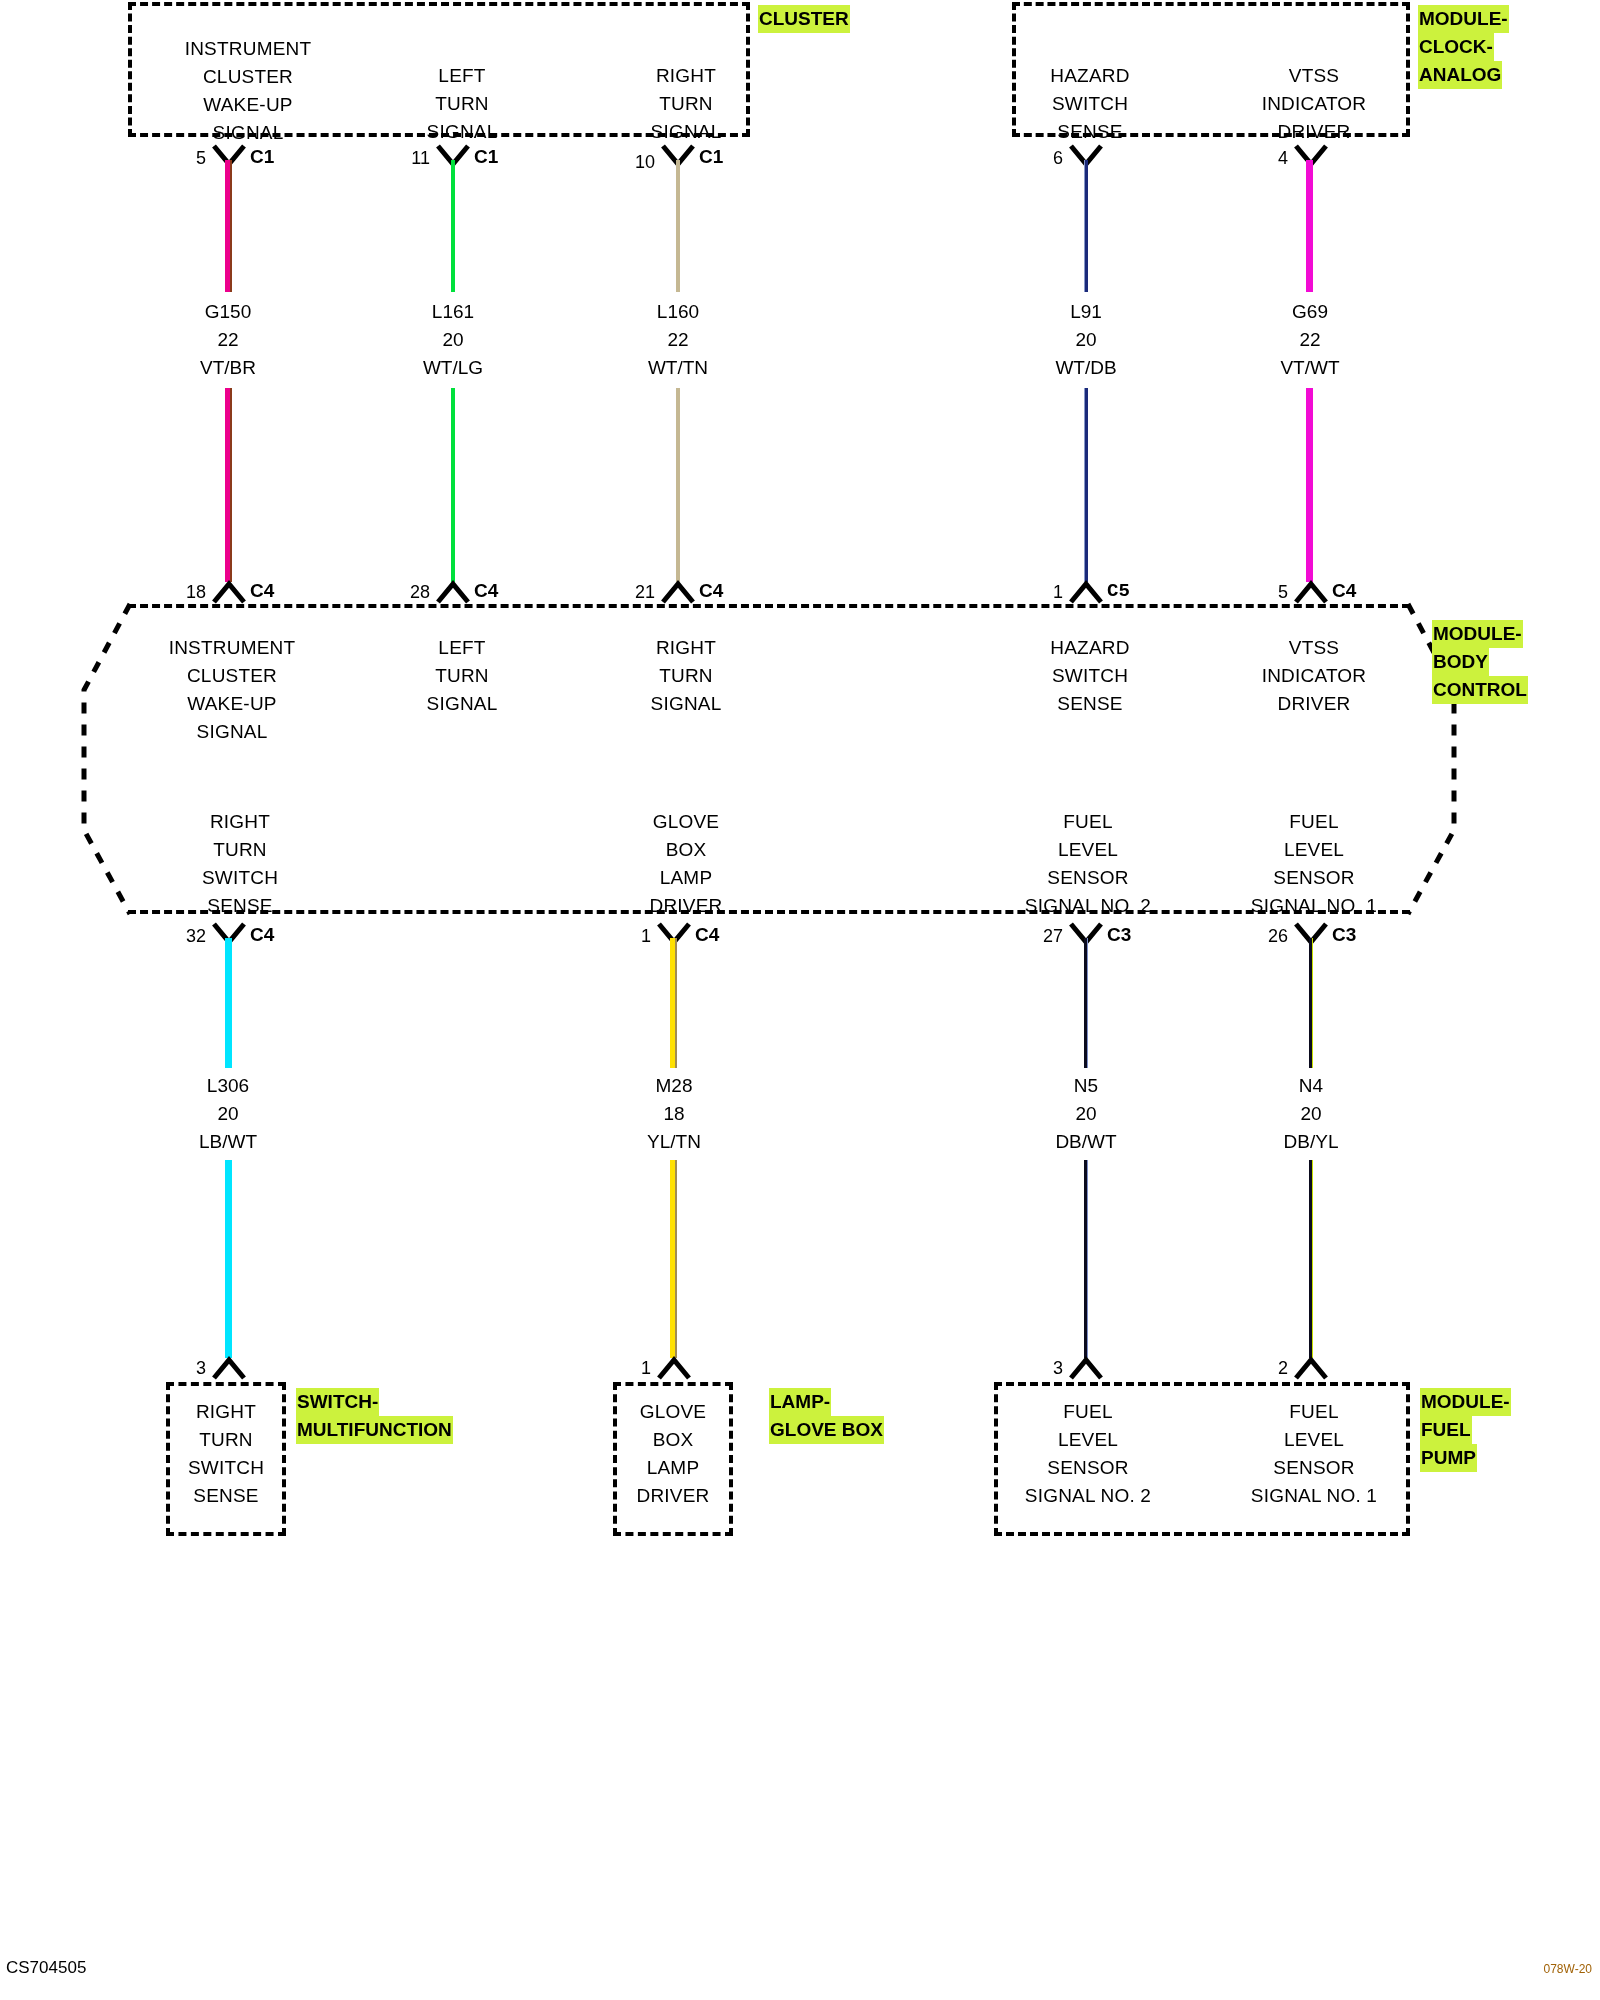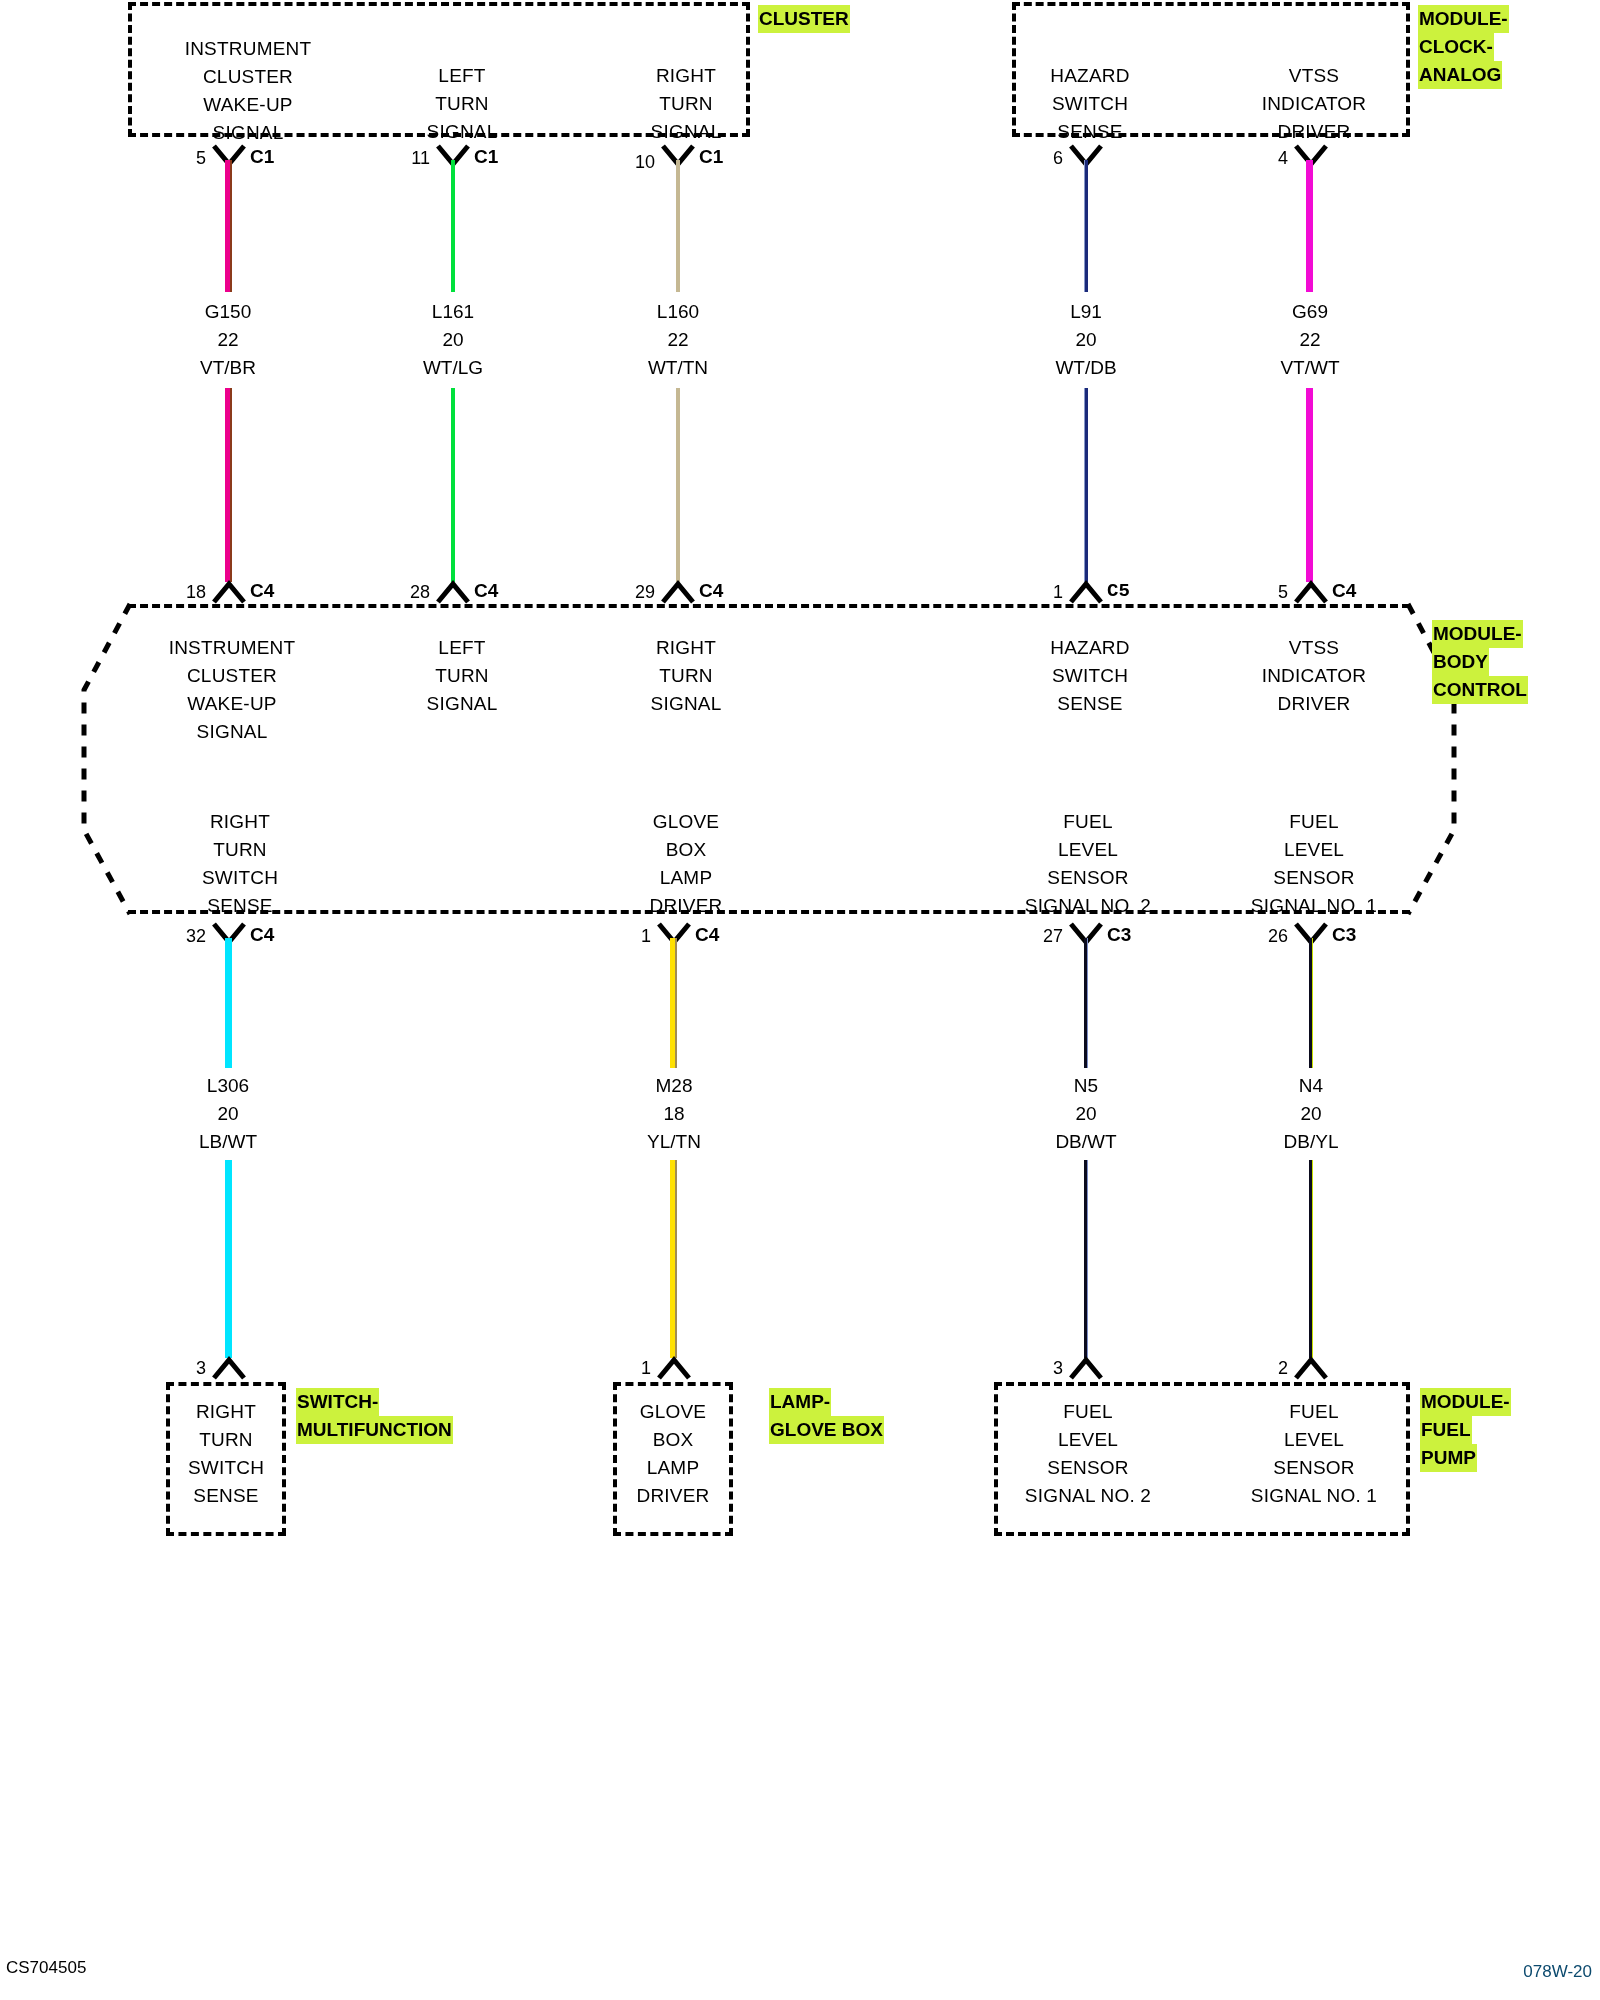--- a/index.html
+++ b/index.html
@@ -99,22 +99,22 @@
     position: absolute;
     left: 6px;
     top: 1958px;
     font-size: 17px;
     color: #000;
   }
   .footer-right {
     position: absolute;
     right: 8px;
     top: 1962px;
-    font-size: 17px;
-    color: #0c4a6e;
+    font-size: 12px;
+    color: #a16207;
   }
 </style>
 </head>
 <body>
 
 <div id="page">
 
   <div class="dash-box" style="left:128px; top:2px; width:622px; height:135px; border-top:none;"></div>
   <div class="dash-box" style="left:128px; top:2px; width:622px; height:0; border:none; border-top:4px dashed #000;"></div>
 
@@ -333,21 +333,21 @@
       <div>L160</div>
       <div>22</div>
       <div>WT/TN</div>
     </div>
 
     <div class="wire wire-thin" style="left:676px; top:388px; height:194px; background:#C5B893;"></div>
 
     <svg class="conn" style="left:661px; top:580px;" width="34" height="24" viewBox="0 0 34 24">
       <polyline points="2,22 17,4 32,22" fill="none" stroke="#000" stroke-width="5"></polyline>
     </svg>
-    <div class="pinnum" style="left:601px; top:582px; width:54px;">29</div>
+    <div class="pinnum" style="left:601px; top:582px; width:54px;">21</div>
     <div class="conname" style="left:699px; top:580px;">C4</div>
   </div>
 
   <div class="abs" style="left:0; top:0;">
     <svg class="conn" style="left:1069px; top:144px;" width="34" height="24" viewBox="0 0 34 24">
       <polyline points="2,2 17,20 32,2" fill="none" stroke="#000" stroke-width="5"></polyline>
     </svg>
     <div class="pinnum" style="left:1013px; top:148px; width:50px;">6</div>
 
     <div class="wire wire-thin" style="left:1084px; top:160px; height:132px; background:linear-gradient(to right,#8899c9 0 25%, #1B2A7A 25% 100%);"></div>

